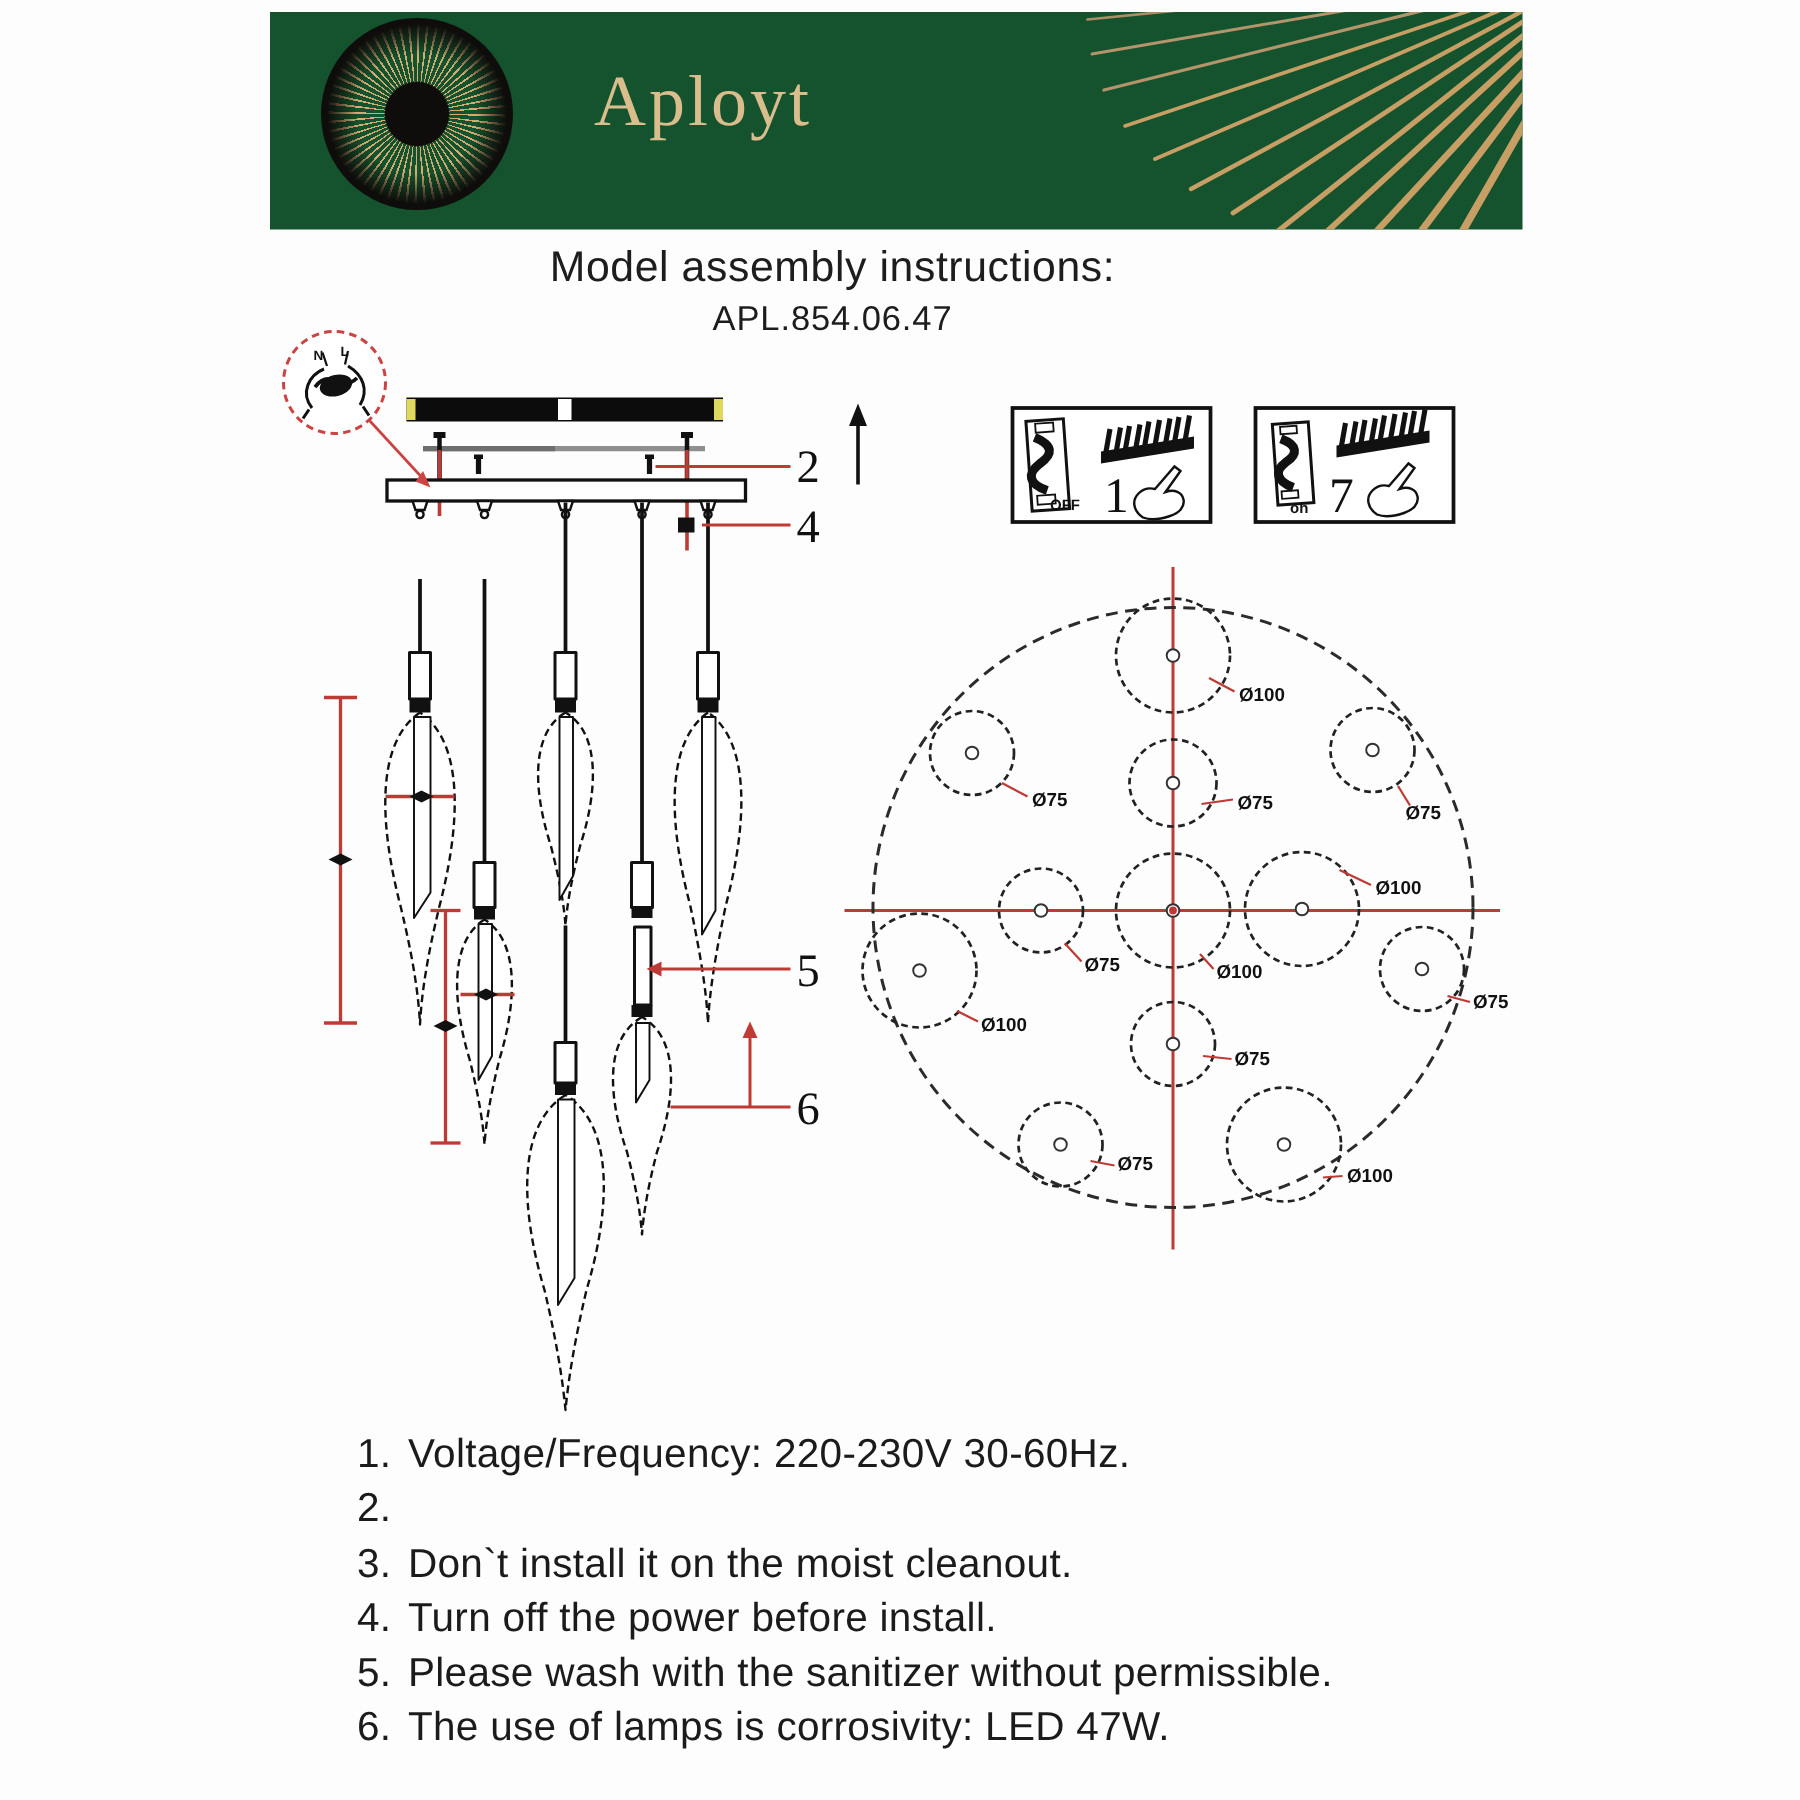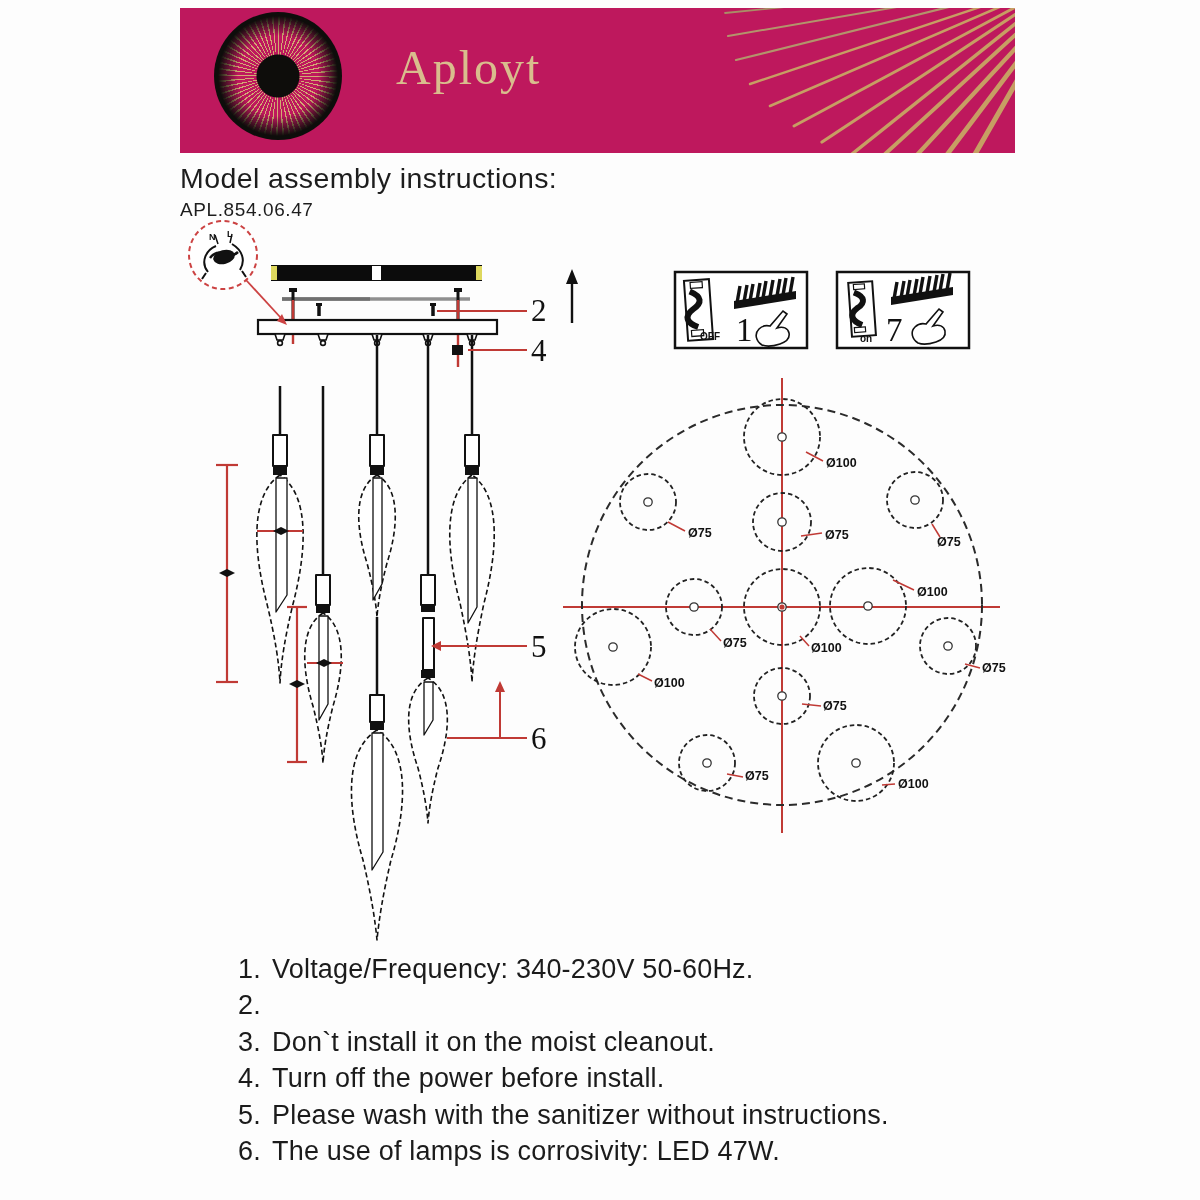--- a/index.html
+++ b/index.html
@@ -1,31 +1,31 @@
 <!DOCTYPE html>
 <html><head>
 <meta charset="utf-8">
 <style>
   html,body{margin:0;padding:0;background:#ffffff;}
   #page{position:relative;width:1200px;height:1200px;background:#fdfdfd;overflow:hidden;
         font-family:"Liberation Sans",sans-serif;}
   
-  #header{position:absolute;left:180px;top:8px;width:835px;height:145px;background:#be185d;overflow:hidden;}
+  #header{position:absolute;left:180px;top:8px;width:835px;height:145px;background:#14532d;overflow:hidden;}
   #sunburst{position:absolute;left:34px;top:4px;width:128px;height:128px;border-radius:50%;
     background:
       radial-gradient(circle at 50% 50%, rgba(14,13,11,0) 40px, #0e0d0b 60px),
       radial-gradient(circle at 50% 50%, #0e0d0b 0 21px, rgba(0,0,0,0) 22px),
       repeating-conic-gradient(from 0deg, #d2ab72 0deg 1.7deg, rgba(0,0,0,0) 1.7deg 6deg);}
   #wordmark{position:absolute;left:216px;top:32px;color:#d9bd8d;font-family:"Liberation Serif",serif;
     font-size:48px;letter-spacing:2px;font-weight:400;}
   #rays{position:absolute;right:0;top:0;}
   
-  #titleblock{position:absolute;left:180px;top:162px;width:750px;text-align:left;color:#1d1d1d;}
+  #titleblock{position:absolute;left:180px;top:162px;width:750px;text-align:center;color:#1d1d1d;}
   #titleblock .t1{font-size:28.5px;letter-spacing:.4px;}
-  #titleblock .t2{font-size:19px;letter-spacing:.6px;margin-top:4px;}
+  #titleblock .t2{font-size:23px;letter-spacing:.6px;margin-top:4px;}
   
   #diagram{position:absolute;left:0;top:0;}
   #diagram text{font-family:"Liberation Sans",sans-serif;fill:#111;}
   #diagram text.serifnum{font-family:"Liberation Serif",serif;font-size:31px;}
   #diagram text.bignum{font-family:"Liberation Serif",serif;font-size:33px;}
   #diagram text.dlabel{font-size:12.5px;font-weight:bold;}
   #diagram text.tiny{font-size:10px;font-weight:bold;}
   #diagram text.wl{font-size:9px;font-weight:bold;}
   
   #instructions{position:absolute;left:238px;top:951px;width:760px;color:#1b1b1b;}
@@ -325,36 +325,36 @@
         <text class="dlabel" x="823" y="710">Ø75</text>
         <text class="dlabel" x="745" y="780">Ø75</text>
         <text class="dlabel" x="898" y="788">Ø100</text>
       </g>
     </g>
   </svg>
 
   <div id="instructions">
     <div class="row">
       <span class="num">1.</span>
-      <span>Voltage/Frequency: 340-230V 50-60Hz.</span>
+      <span>Voltage/Frequency: 220-230V 30-60Hz.</span>
     </div>
     <div class="row">
       <span class="num">2.</span>
     </div>
     <div class="row">
       <span class="num">3.</span>
       <span>Don`t install it on the moist cleanout.</span>
     </div>
     <div class="row">
       <span class="num">4.</span>
       <span>Turn off the power before install.</span>
     </div>
     <div class="row">
       <span class="num">5.</span>
-      <span>Please wash with the sanitizer without instructions.</span>
+      <span>Please wash with the sanitizer without permissible.</span>
     </div>
     <div class="row">
       <span class="num">6.</span>
       <span>The use of lamps is corrosivity: LED 47W.</span>
     </div>
   </div>
 
 </div>
 
 </body></html>

